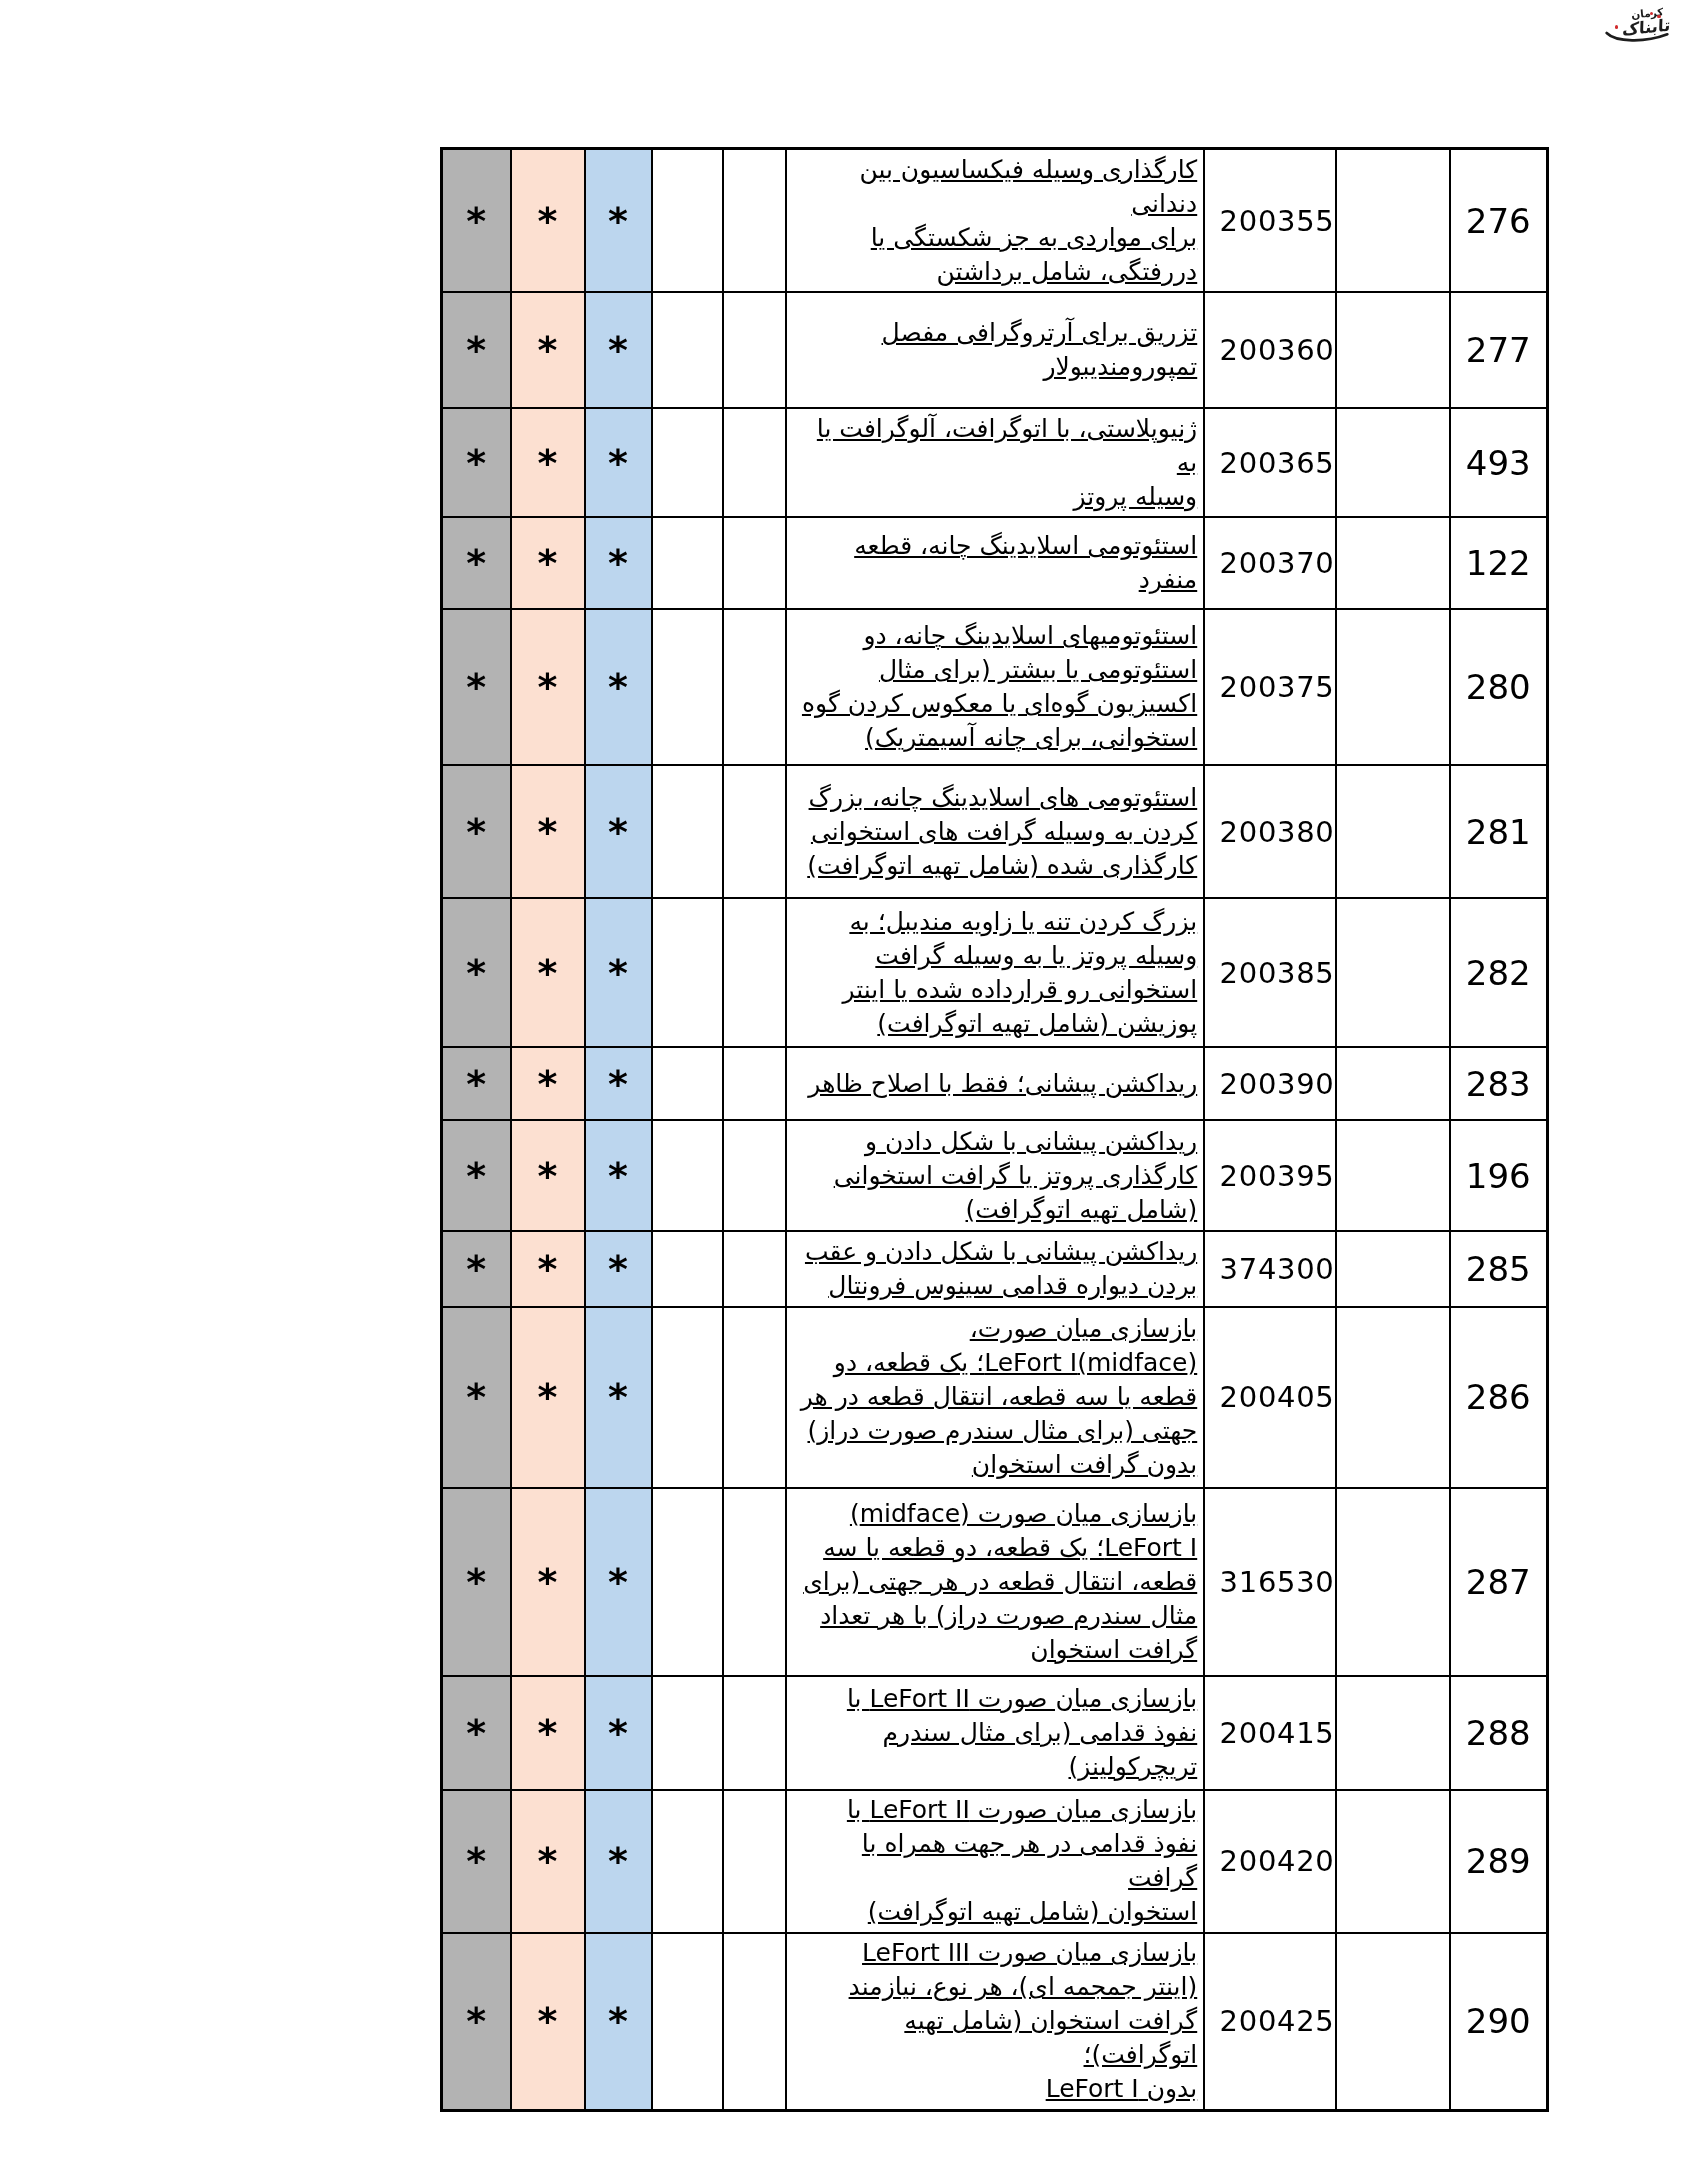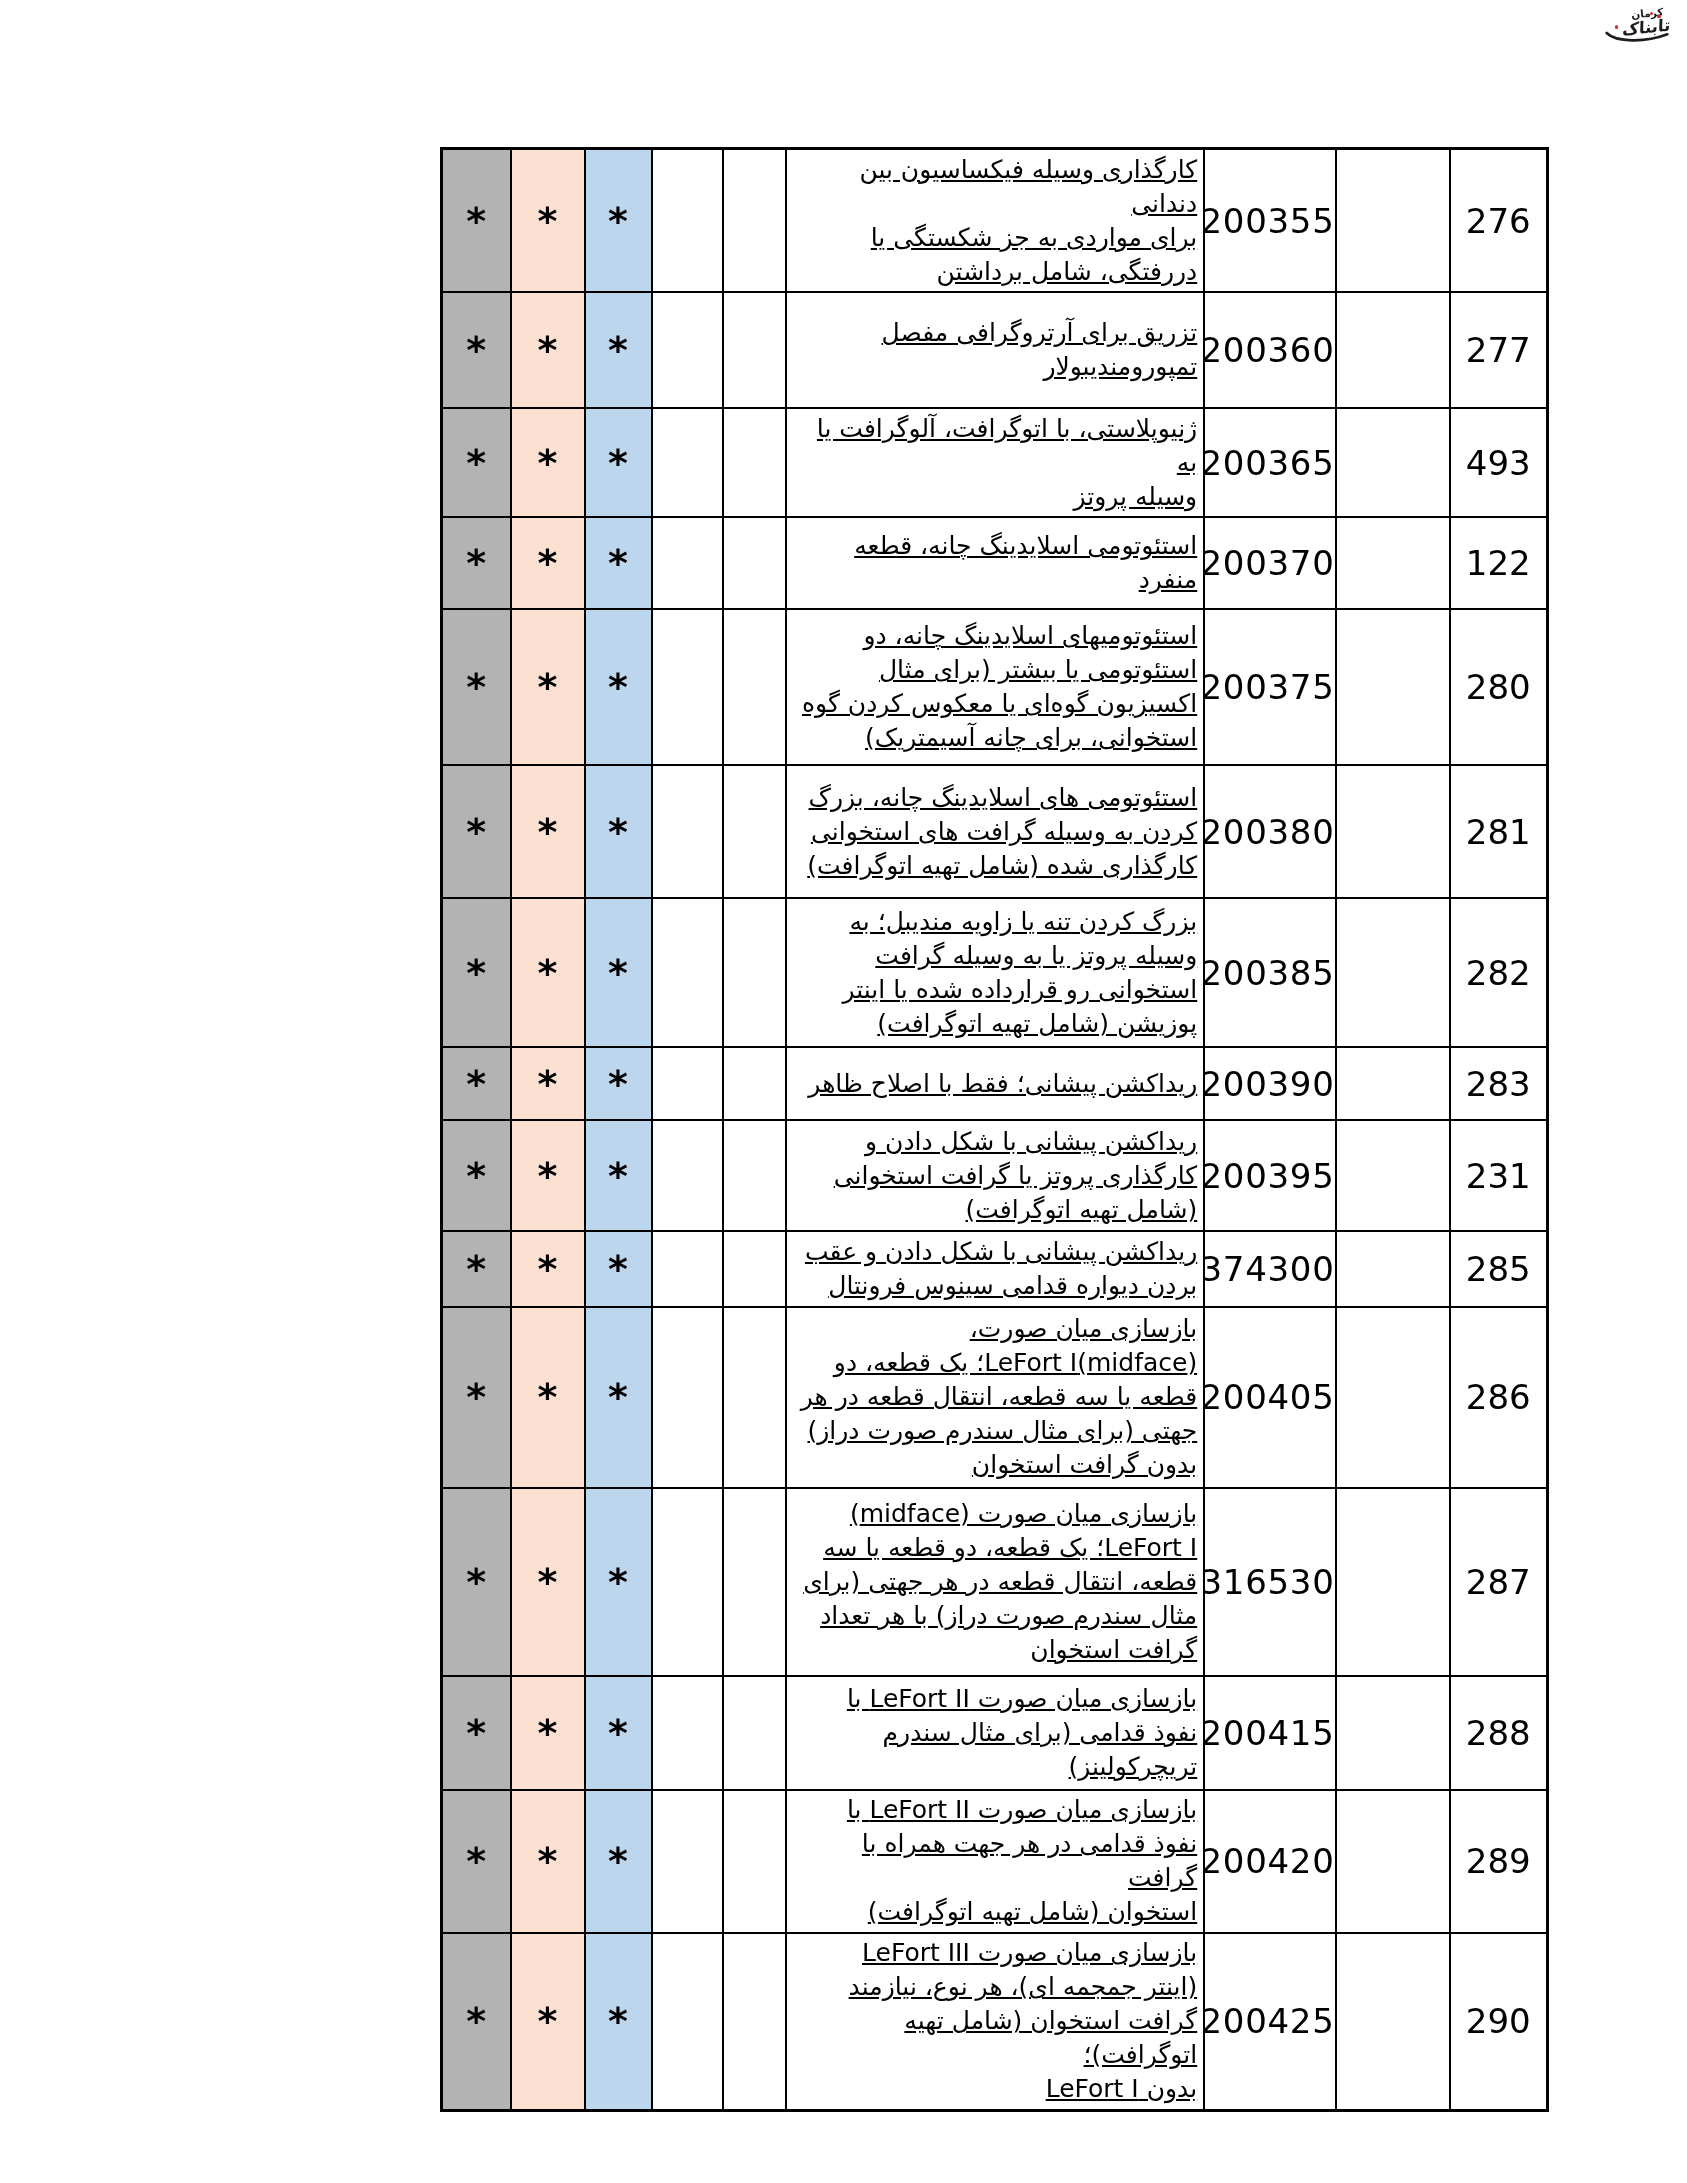--- a/index.html
+++ b/index.html
@@ -53,22 +53,22 @@
     padding:0;
     vertical-align:middle;
     color:#000;
   }
   td.cell-num{
     font-size:34px;font-weight:normal;
     text-align:center;
     font-family:"DejaVu Sans", sans-serif;
   }
   td.cell-code{
-    font-size:34px;
-    text-align:left;
+    font-size:29px;
+    text-align:right;
     letter-spacing:0.7px;
   }
   td.cell-desc{
     font-size:25px;
     line-height:34px;
     text-align:right;
     white-space:pre-line;
     padding:2.6px 5.3px 2.6px 4px;
     direction:rtl;
     text-decoration:underline;
@@ -204,21 +204,21 @@
     <td class="cell-empty"></td>
     <td class="cell-code">200390</td>
     <td class="cell-desc">ریداکشن پیشانی؛ فقط با اصلاح ظاهر</td>
     <td class="cell-empty"></td>
     <td class="cell-empty"></td>
     <td class="cell-mark mark-blue">*</td>
     <td class="cell-mark mark-peach">*</td>
     <td class="cell-mark mark-gray">*</td>
   </tr>
       <tr style="height: 111px;">
-    <td class="cell-num">231</td>
+    <td class="cell-num">196</td>
     <td class="cell-empty"></td>
     <td class="cell-code">200395</td>
     <td class="cell-desc">ریداکشن پیشانی با شکل دادن و
 کارگذاری پروتز یا گرافت استخوانی
 (شامل تهیه اتوگرافت)</td>
     <td class="cell-empty"></td>
     <td class="cell-empty"></td>
     <td class="cell-mark mark-blue">*</td>
     <td class="cell-mark mark-peach">*</td>
     <td class="cell-mark mark-gray">*</td>

